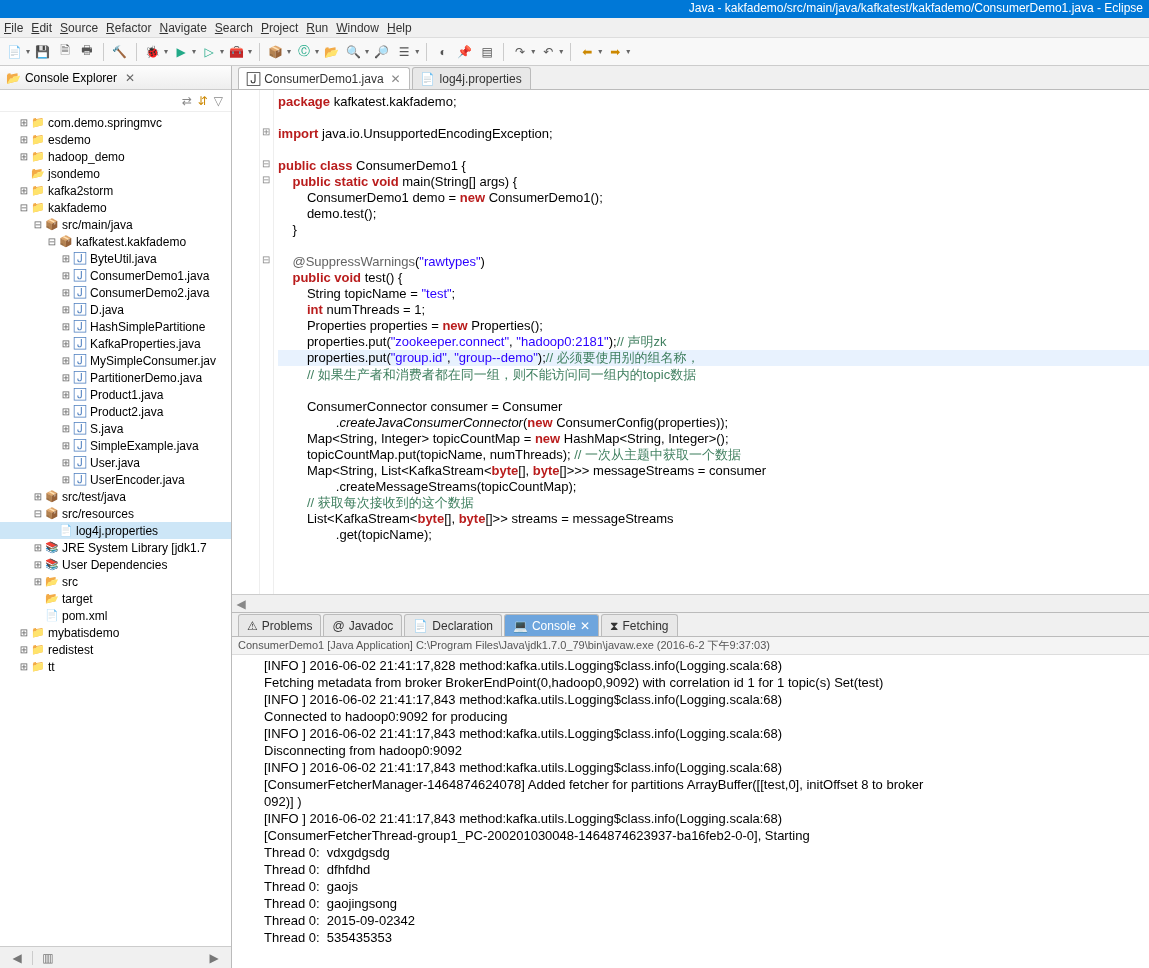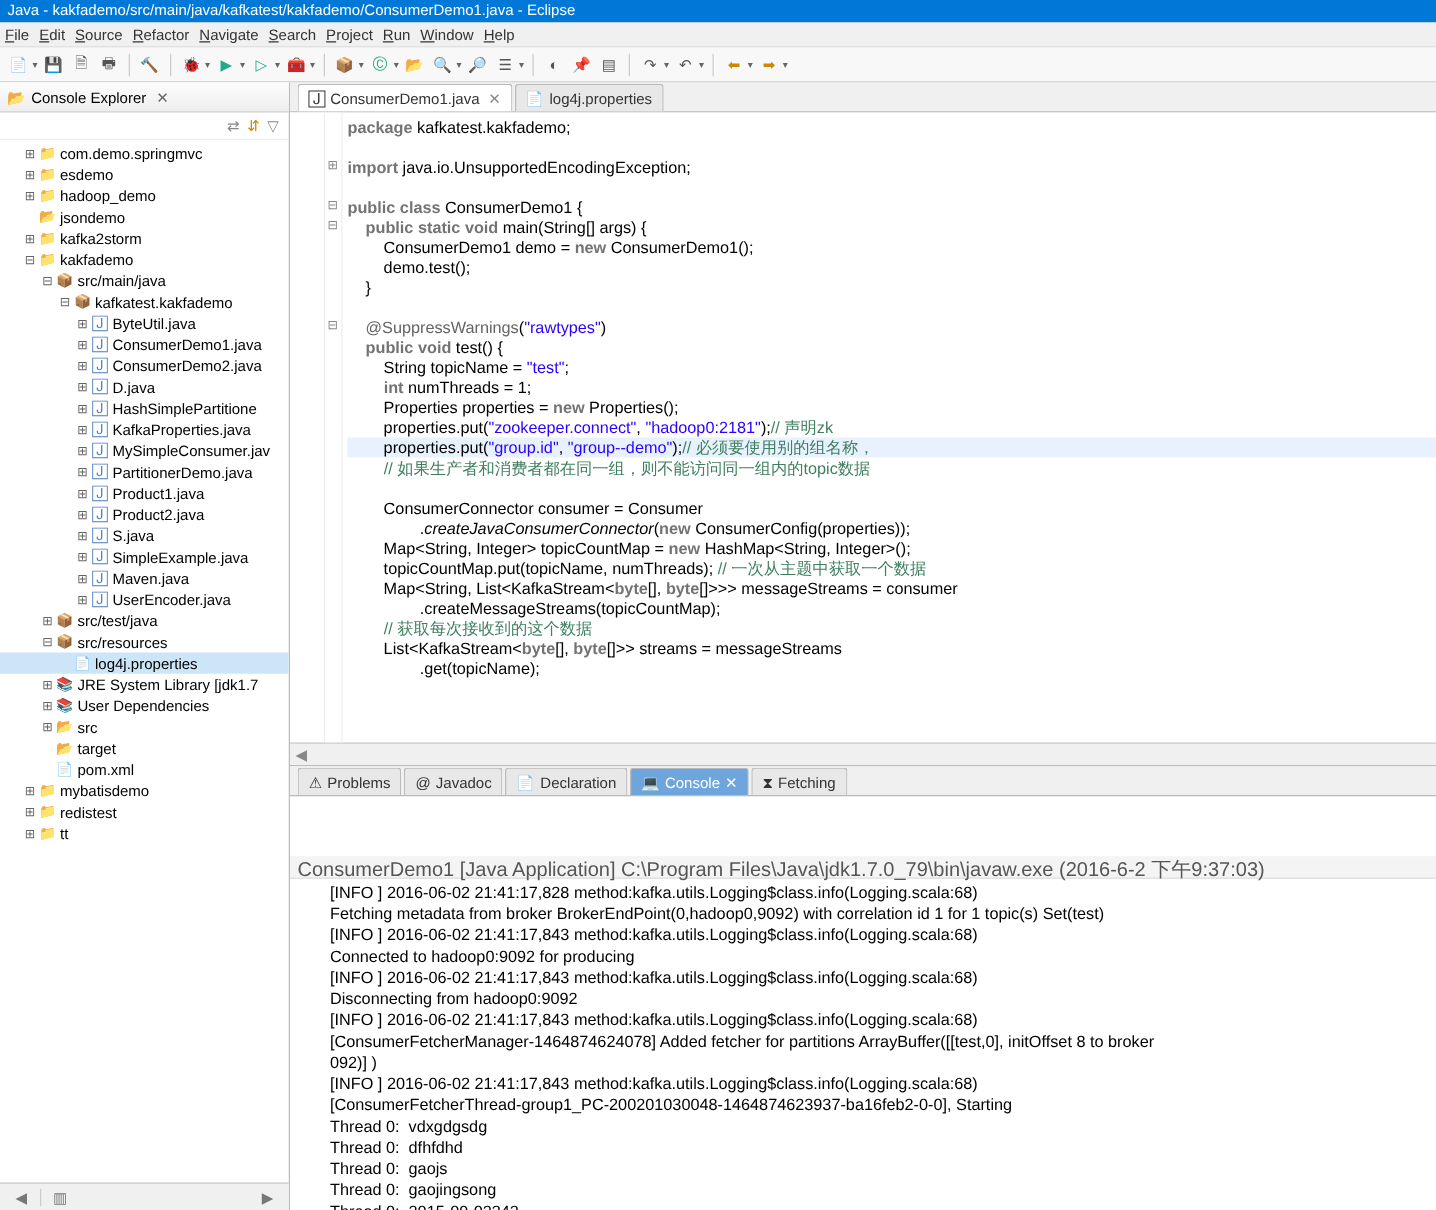--- a/index.html
+++ b/index.html
@@ -1,17 +1,17 @@
 <!DOCTYPE html>
 <html><head>
 <meta charset="utf-8">
 <style>
 * { margin: 0; padding: 0; box-sizing: border-box; font-family: "Microsoft YaHei", Tahoma, sans-serif; }
 body { width: 1149px; height: 968px; background: #f0f0f0; overflow: hidden; font-size: 12px; }
-.titlebar { height: 18px; background: #0078d7; color: #fff; padding: 1px 6px; font-size: 12px; overflow: hidden; white-space: nowrap; }
+.titlebar { height: 18px; background: #0078d7; color: #fff; padding: 1px 6px; font-size: 12px; overflow: hidden; white-space: nowrap; text-align: right; }
 .menubar { height: 20px; background: #f0f0f0; display: flex; align-items: center; padding: 0 4px; border-bottom: 1px solid #ddd; }
 .menubar span { margin-right: 8px; color: #333; cursor: default; }
 .menubar .mn u { text-decoration: underline; }
 .toolbar { height: 28px; background: #f8f8f8; border-bottom: 1px solid #ccc; display: flex; align-items: center; padding: 0 6px; gap: 4px; }
 .tbtn { width: 18px; height: 18px; display: inline-flex; align-items: center; justify-content: center; font-size: 12px; color: #555; }
 .tsep { width: 1px; height: 18px; background: #ccc; margin: 0 3px; }
 .drop { font-size: 8px; color: #666; margin-left: -2px; }
 .main { display: flex; height: calc(100% - 66px); }
 .left { width: 232px; background: #fff; border-right: 1px solid #bbb; display: flex; flex-direction: column; }
 .left-header { height: 24px; border-bottom: 1px solid #ccc; display: flex; align-items: center; padding: 0 6px; background: linear-gradient(#fdfdfd,#eee); }
@@ -35,31 +35,31 @@
 .right { flex: 1; display: flex; flex-direction: column; }
 .tabs { height: 24px; display: flex; align-items: flex-end; background: #f0f0f0; border-bottom: 1px solid #bbb; padding-left: 6px; gap: 2px; }
 .tab { height: 22px; display: flex; align-items: center; gap: 4px; padding: 0 8px; background: #e8e8e8; border: 1px solid #bbb; border-bottom: none; border-radius: 3px 3px 0 0; font-size: 12px; color: #333; }
 .tab.active { background: #fff; }
 .tab .x { color: #888; margin-left: 3px; }
 .editor { flex: 1; background: #fff; display: flex; overflow: hidden; }
 .gutter { width: 28px; background: #fff; border-right: 1px solid #eee; }
 .fold-gutter { width: 14px; background: #fff; border-right: 1px solid #eee; position: relative; }
 .fold-mark { position: absolute; left: 2px; font-size: 10px; color: #888; }
 .code { flex: 1; font-family: Consolas, "Courier New", monospace; font-size: 13px; line-height: 16px; padding: 4px 0 4px 4px; white-space: pre; overflow: auto; color: #000; }
-.kw { color: #737373; font-weight: bold; }
+.kw { color: #b91c1c; font-weight: bold; }
 .str { color: #2a00ff; }
 .cmt { color: #3f7f5f; }
 .ann { color: #646464; }
 .editor-scroll { height: 18px; background: #f0f0f0; border-top: 1px solid #ccc; display:flex; align-items:center; }
 .editor-scroll .la { width:18px; text-align:center; color:#888; }
 .bottom { height: 356px; display: flex; flex-direction: column; border-top: 1px solid #bbb; background: #fff; }
 .btabs { height: 24px; display: flex; align-items: flex-end; background: #f0f0f0; border-bottom: 1px solid #bbb; padding-left: 6px; gap: 2px; }
 .btab { height: 22px; display: flex; align-items: center; gap: 4px; padding: 0 8px; background: #e8e8e8; border: 1px solid #bbb; border-bottom: none; border-radius: 3px 3px 0 0; font-size: 12px; color: #333; }
 .btab.active { background: #6ea5dd; color: #fff; }
-.bheader { height: 18px; background: #f4f4f4; border-bottom: 1px solid #ddd; padding: 1px 6px; font-size: 16px; color: #555; margin-top: 48px; }
+.bheader { height: 18px; background: #f4f4f4; border-bottom: 1px solid #ddd; padding: 1px 6px; font-size: 11px; color: #555; }
 .console { flex: 1; font-family: Consolas, "Courier New", monospace; font-size: 13px; line-height: 17px; padding: 2px 4px; white-space: pre; overflow: auto; color: #000; margin-left: 28px; }
 .status { height: 22px; background: #f0f0f0; border-top: 1px solid #ccc; display:flex; align-items:center; padding:0 6px; }
 .status .sbtn { width:22px; height:16px; display:inline-flex; align-items:center; justify-content:center; color:#777; }
 .status .ssep { width:1px; height:14px; background:#ccc; margin:0 4px; }
 .hl-line { background:#e8f2fe; display:inline-block; width:100%; }
 </style>
 </head>
 <body>
 
 <div class="titlebar">Java - kakfademo/src/main/java/kafkatest/kakfademo/ConsumerDemo1.java - Eclipse</div>
@@ -232,21 +232,21 @@
           <span class="lbl">S.java</span>
         </div>
         <div class="node p4">
           <span class="twist">⊞</span>
           <span class="ico java">🄹</span>
           <span class="lbl">SimpleExample.java</span>
         </div>
         <div class="node p4">
           <span class="twist">⊞</span>
           <span class="ico java">🄹</span>
-          <span class="lbl">Maven.java</span>
+          <span class="lbl">User.java</span>
         </div>
         <div class="node p4">
           <span class="twist">⊞</span>
           <span class="ico java">🄹</span>
           <span class="lbl">UserEncoder.java</span>
         </div>
         <div class="node p2">
           <span class="twist">⊞</span>
           <span class="ico src">📦</span>
           <span class="lbl">src/test/java</span>

